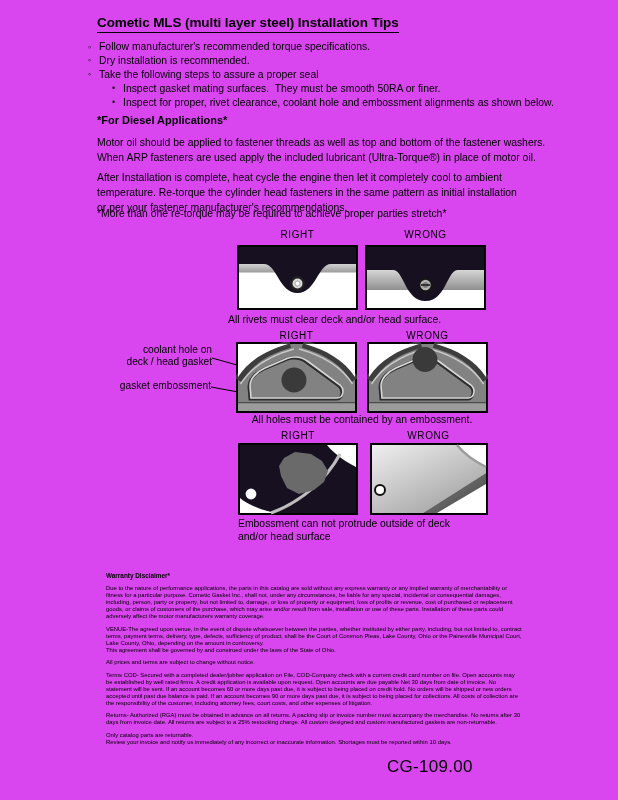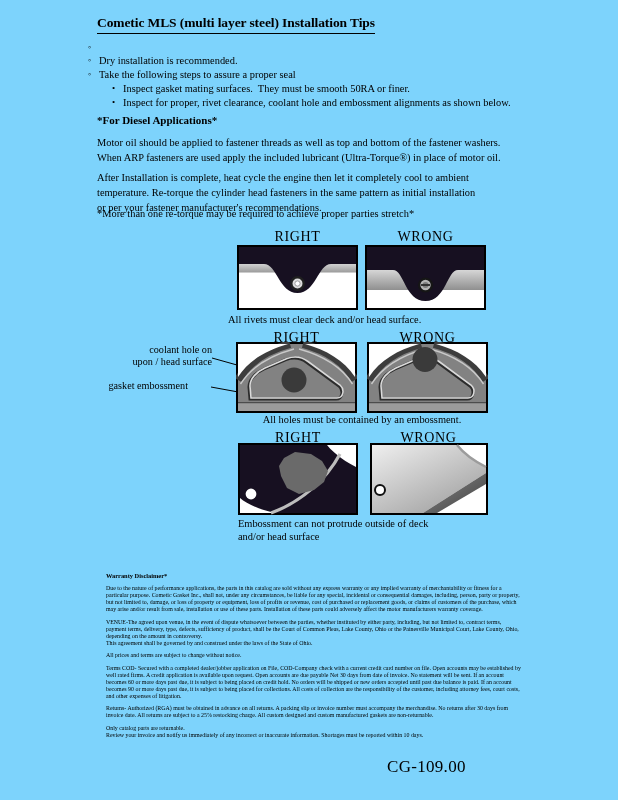--- a/index.html
+++ b/index.html
@@ -1,50 +1,50 @@
 <!DOCTYPE html>
 <html><head>
 <meta charset="utf-8">
 <style>
   html,body{margin:0;padding:0;background:#ffffff;}
-  .page{position:relative;width:618px;height:800px;background:#7dd3fc;
-        font-family:Liberation Serif, serif;color:#000;overflow:hidden;}
+  .page{position:relative;width:618px;height:800px;background:#d946ef;
+        font-family:Liberation Sans, sans-serif;color:#000;overflow:hidden;}
   .title{position:absolute;left:97px;top:15px;font-size:13.5px;font-weight:bold;
          letter-spacing:-0.1px;border-bottom:1.7px solid #000;padding-bottom:2px;display:inline-block;}
   .bullets{position:absolute;left:88px;top:40px;font-size:10.4px;line-height:13.9px;}
   .brow{display:flex;align-items:flex-start;white-space:pre;}
   .brow.sub{margin-left:24px;}
   .marker{font-size:9px;margin-right:4px;position:relative;top:0.5px;width:7px;display:inline-block;}
   .diesel-h{position:absolute;left:97px;top:114px;font-size:11px;font-weight:bold;}
   .para{position:absolute;left:97px;font-size:10.4px;line-height:15.2px;white-space:pre;}
   .p1{top:135px;} .p2{top:170px;} .note{top:206px;}
-  .dlabel{position:absolute;font-size:14px;letter-spacing:0.6px;text-align:center;width:121px;}
+  .dlabel{position:absolute;font-size:10px;letter-spacing:0.6px;text-align:center;width:121px;}
   .dbox{position:absolute;}
   .cap{position:absolute;font-size:10.4px;line-height:13px;}
   .cap1{left:228px;top:313px;}
   .cap2{left:236px;top:413px;width:252px;text-align:center;}
   .cap3{left:238px;top:517px;white-space:pre;}
   .callout{position:absolute;font-size:10.2px;line-height:11.6px;text-align:right;white-space:pre;}
   .co1{right:406px;top:344px;}
-  .co2{right:430px;top:380px;}
+  .co2{right:407px;top:380px;}
   .callout-lines{position:absolute;left:205px;top:348px;}
   .warranty{position:absolute;left:106px;top:572px;width:416px;font-size:5.9px;line-height:7px;}
   .warranty-h{font-weight:bold;font-size:6.4px;margin:0 0 6px 0;}
   .wpara{margin:0 0 5.5px 0;white-space:pre-line;}
   .code{position:absolute;left:387px;top:757px;font-size:17px;letter-spacing:0.3px;}
 </style>
 </head>
 <body>
 
 <div class="page">
 
   <div class="title">Cometic MLS (multi layer steel) Installation Tips</div>
 
   <div class="bullets">
-    <div class="brow"><span class="marker">◦</span></div>
+    <div class="brow"><span class="marker">◦</span><span>Follow manufacturer's recommended torque specifications.</span></div>
     <div class="brow"><span class="marker">◦</span><span>Dry installation is recommended.</span></div>
     <div class="brow"><span class="marker">◦</span><span>Take the following steps to assure a proper seal</span></div>
     <div class="brow sub"><span class="marker">•</span><span>Inspect gasket mating surfaces.  They must be smooth 50RA or finer.</span></div>
     <div class="brow sub"><span class="marker">•</span><span>Inspect for proper, rivet clearance, coolant hole and embossment alignments as shown below.</span></div>
   </div>
 
   <div class="diesel-h">*For Diesel Applications*</div>
   <div class="para p2">After Installation is complete, heat cycle the engine then let it completely cool to ambient
 temperature. Re-torque the cylinder head fasteners in the same pattern as initial installation
 or per your fastener manufacturer's recommendations.</div>
@@ -83,21 +83,21 @@
     <circle cx="60.5" cy="40" r="3" fill="#7d7d7d"></circle>
     <rect x="56" y="39.1" width="9" height="1.8" fill="#2b2b2b"></rect>
   </svg>
 
   <div class="cap cap1">All rivets must clear deck and/or head surface.</div>
 
   <div class="dlabel" style="left:236px;top:330px">RIGHT</div>
   <div class="dlabel" style="left:367px;top:330px">WRONG</div>
 
   <div class="callout co1">coolant hole on
-upon / head surface</div>
+deck / head gasket</div>
   <div class="callout co2">gasket embossment</div>
   <svg class="callout-lines" width="95" height="55" viewBox="0 0 95 55">
     <line x1="7" y1="10" x2="89" y2="33" stroke="#000" stroke-width="1"></line>
     <line x1="6" y1="39" x2="55" y2="48" stroke="#000" stroke-width="1"></line>
   </svg>
 
   <svg class="dbox" style="left:236px;top:342px" width="121" height="71" viewBox="0 0 121 71">
     <rect x="1" y="1" width="119" height="69" fill="#ffffff" stroke="#000" stroke-width="2"></rect>
     <rect x="2" y="2" width="117" height="67" fill="#828282"></rect>
     <path d="M54 2 C32 8 13 19 2 38" stroke="#3d3d3d" stroke-width="8" fill="none"></path>

